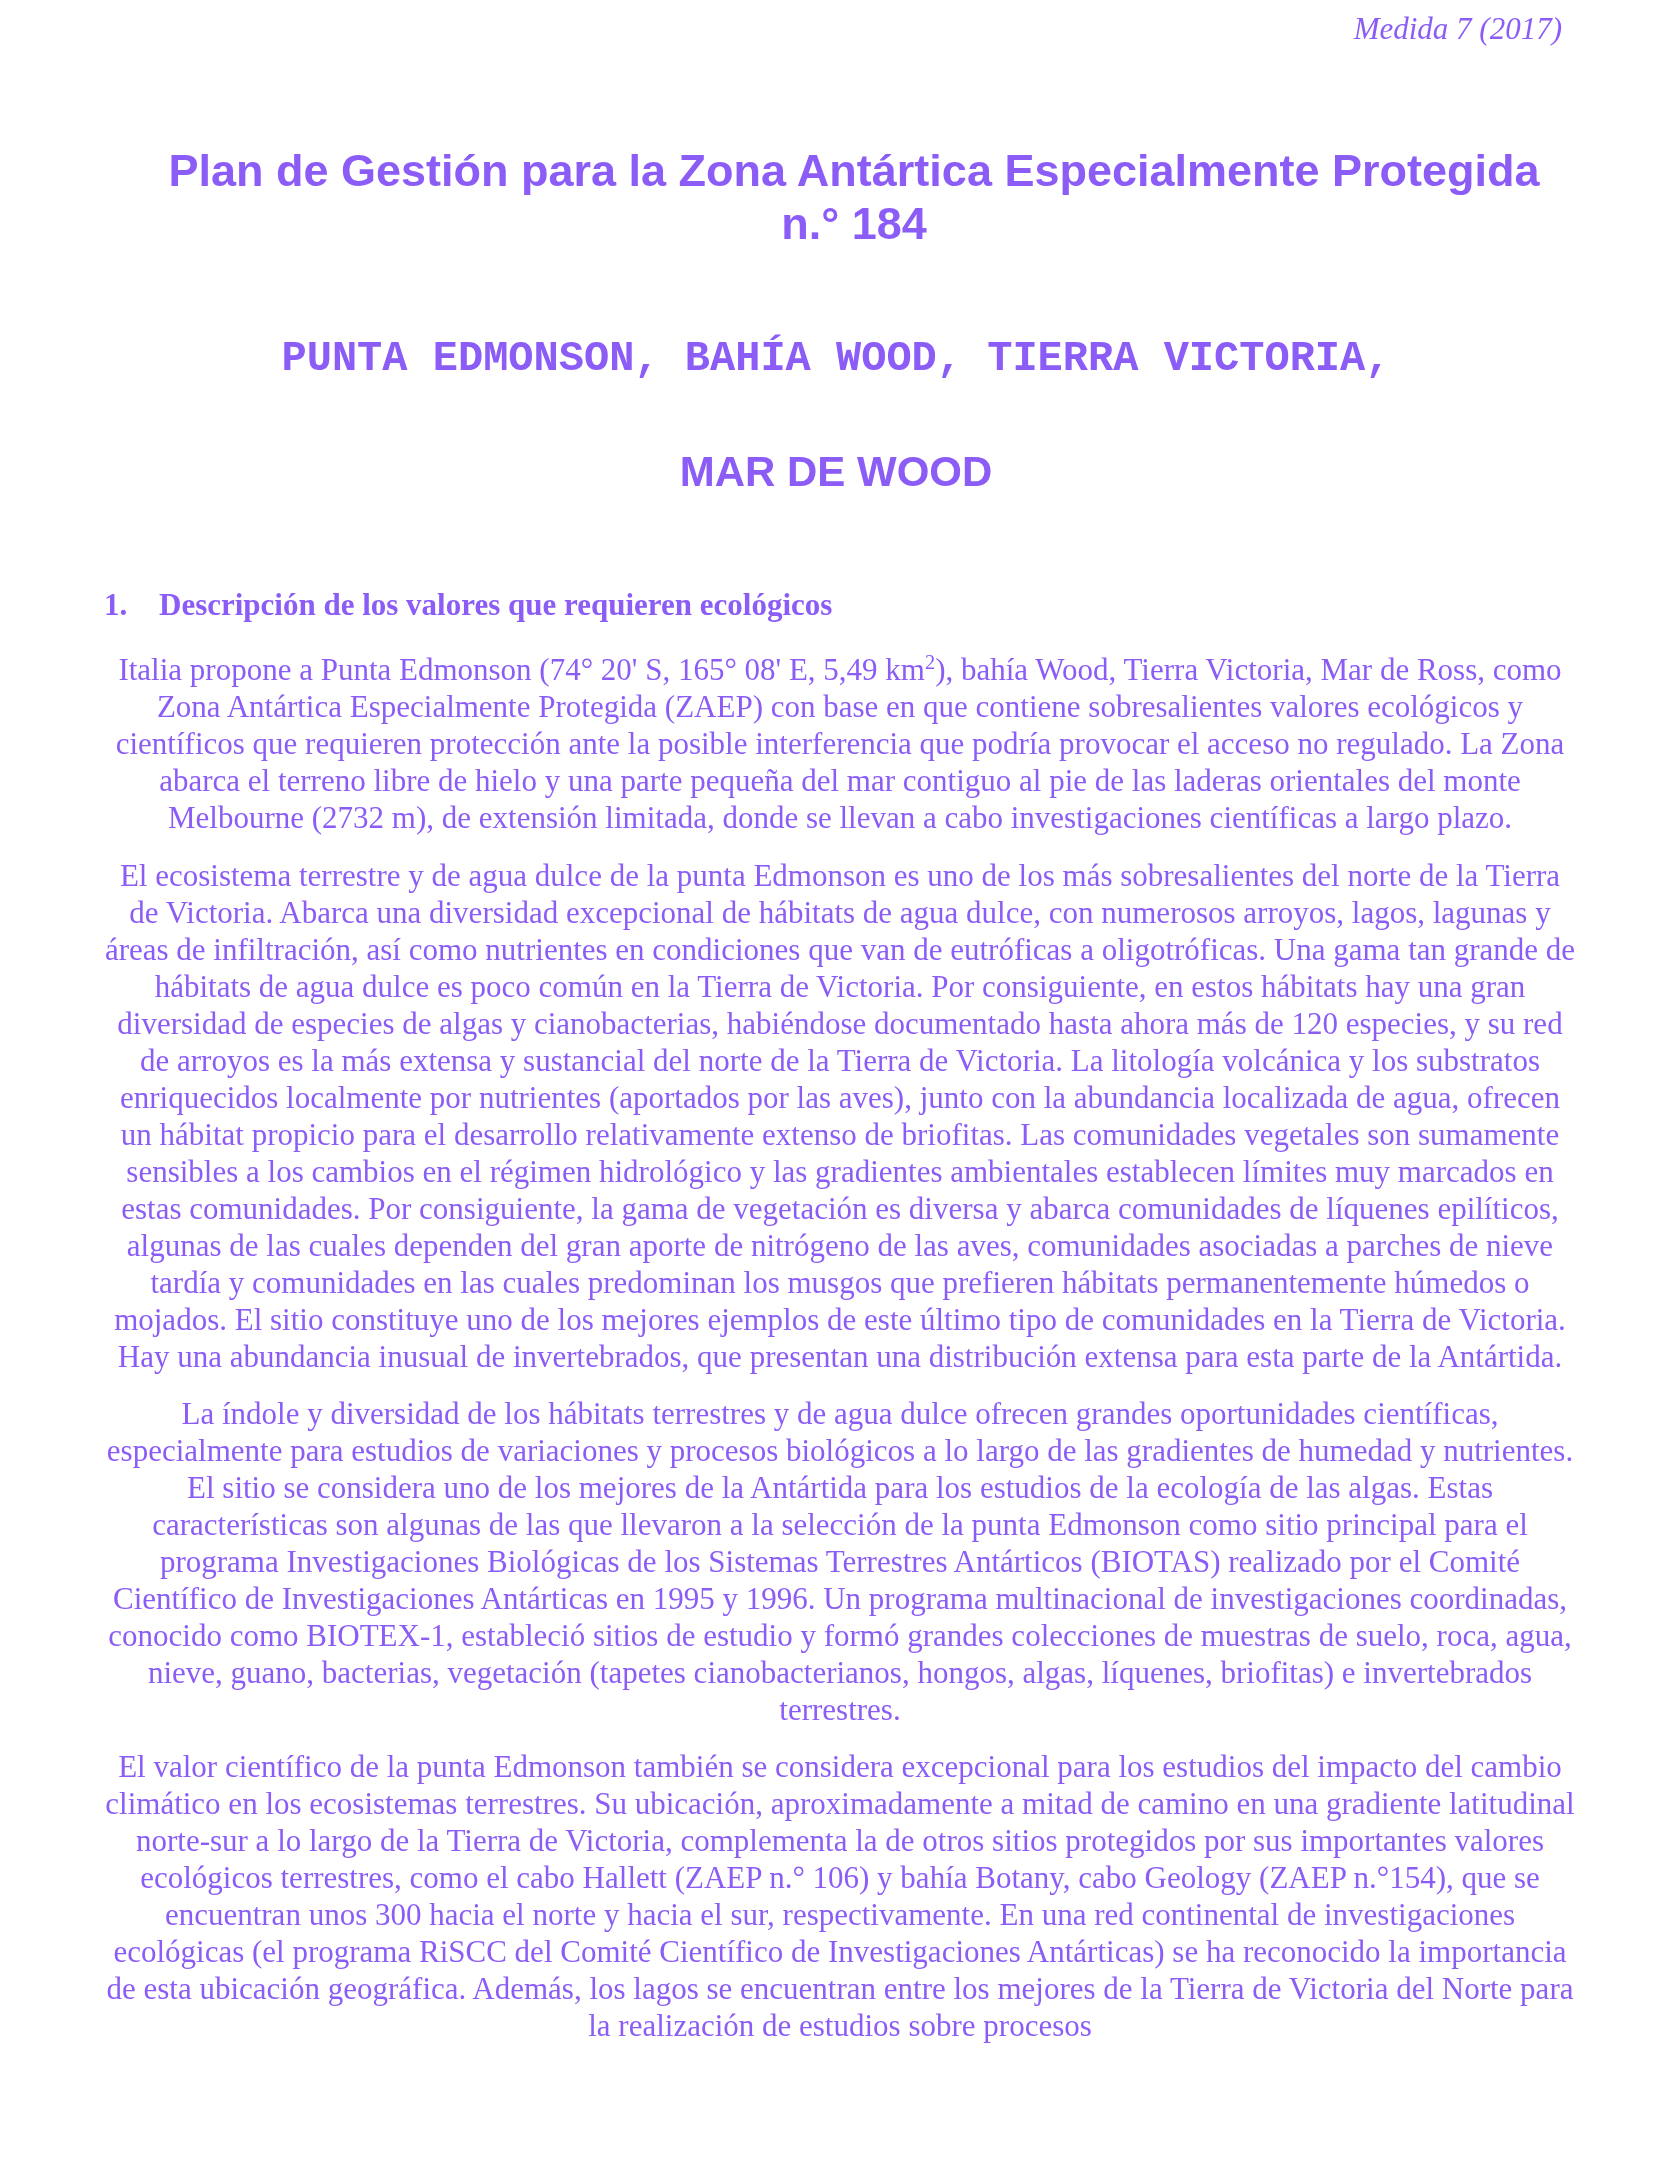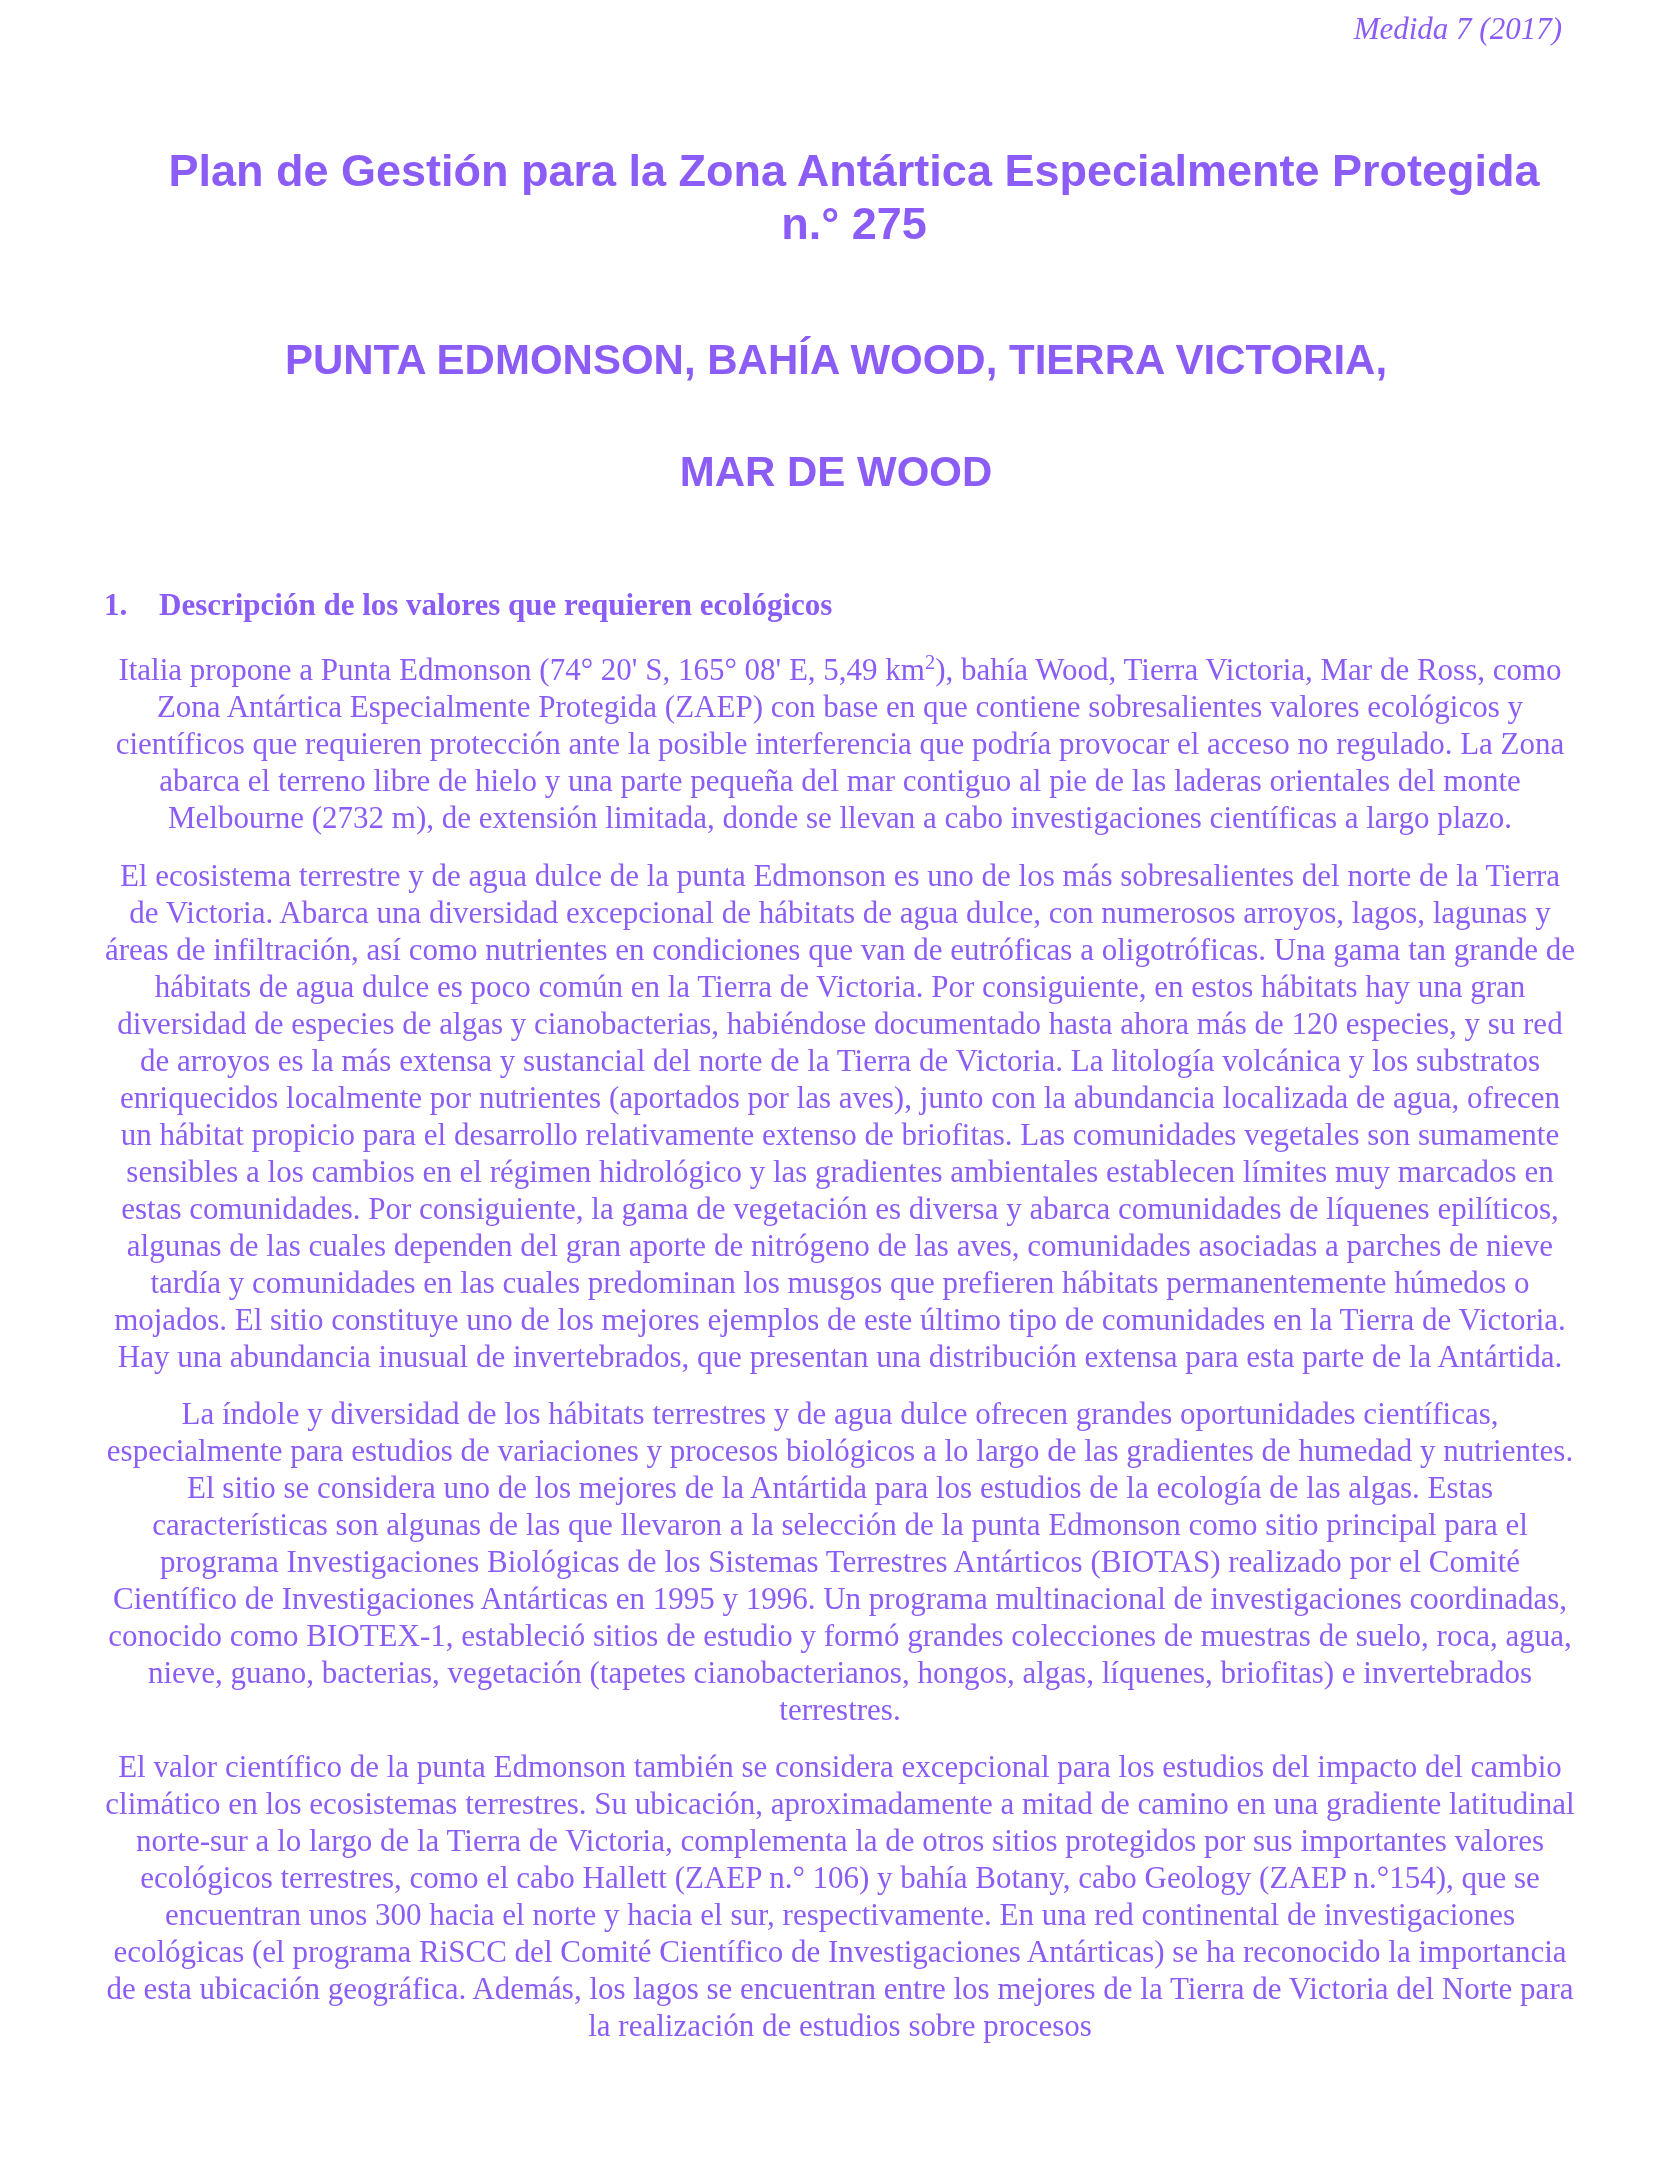--- a/index.html
+++ b/index.html
@@ -31,21 +31,21 @@
     letter-spacing: 0;
     padding-left: 36px;
   }
   .doc-subtitle {
     text-align: center;
     font-family: "Liberation Sans", sans-serif;
     font-weight: bold;
     font-size: 42px;
     line-height: 49px;
   }
-  .doc-subtitle.first { margin-top: 85px; }
+  .doc-subtitle.first { margin-top: 85px; font-family: Liberation Mono, monospace; }
   .doc-subtitle.second { margin-top: 63px; }
   .section-heading {
     margin: 91px 99px 28px 104px;
     font-family: "Liberation Serif", serif;
     font-weight: bold;
     font-size: 31px;
     line-height: 36px;
   }
   .section-heading .sec-num {
     display: inline-block;
@@ -68,21 +68,21 @@
 </style>
 </head>
 <body>
 
 <div class="page">
 
   <div class="doc-header">Medida 7 (2017)</div>
 
   <div class="doc-title">
     <div>Plan de Gestión para la Zona Antártica Especialmente Protegida</div>
-    <div>n.° 275</div>
+    <div>n.° 184</div>
   </div>
 
   <div class="doc-subtitle first">PUNTA EDMONSON, BAHÍA WOOD, TIERRA VICTORIA,</div>
 
   <div class="doc-subtitle second">MAR DE WOOD</div>
 
   <div class="section-heading">
     <span class="sec-num">1.</span><span>Descripción de los valores que requieren ecológicos</span>
   </div>
 

